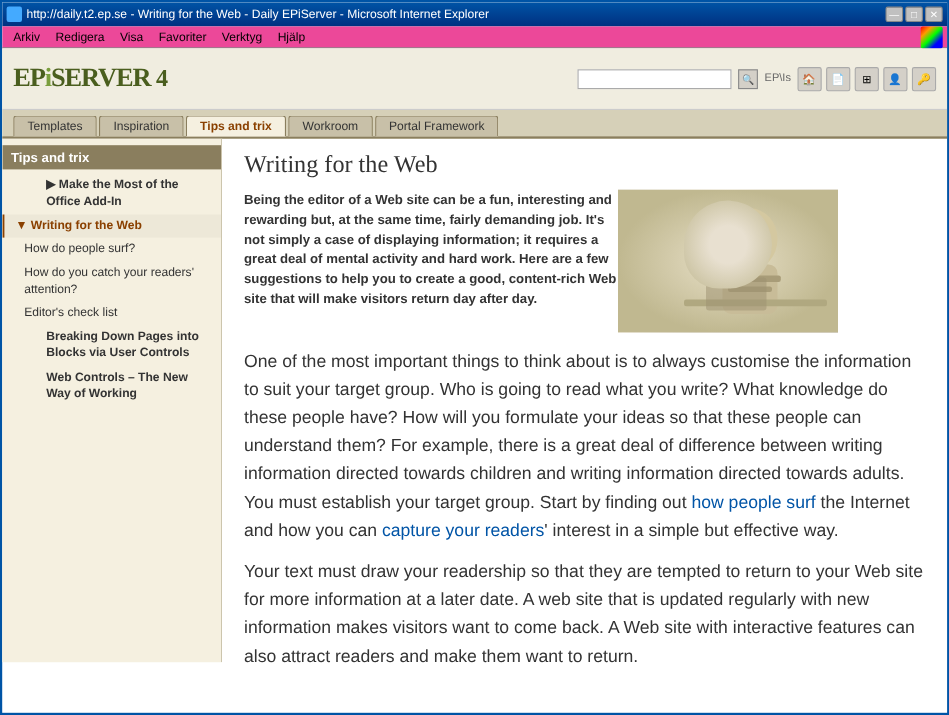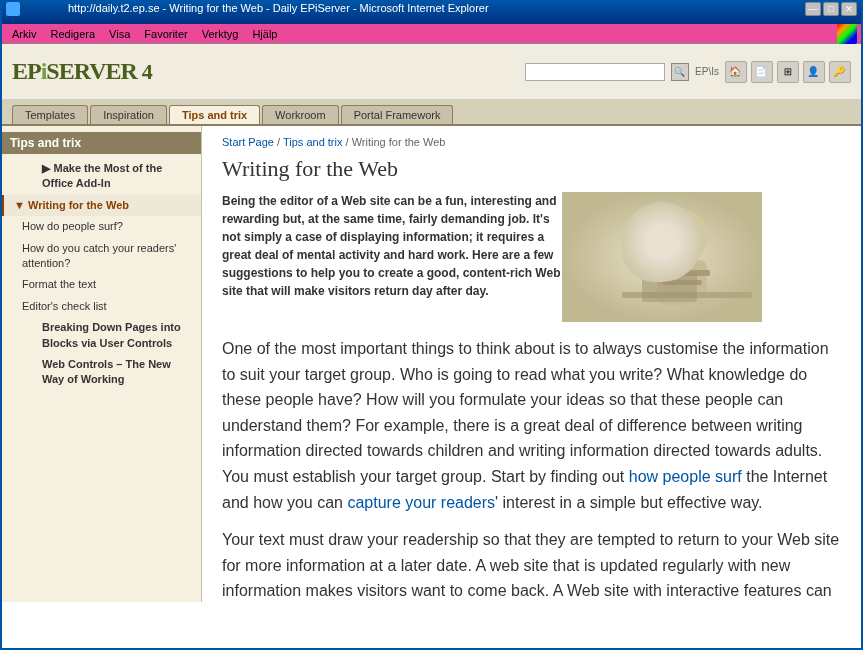--- a/index.html
+++ b/index.html
@@ -4,24 +4,24 @@
   <style>
     * { margin: 0; padding: 0; box-sizing: border-box; }
     body { font-family: Arial, sans-serif; font-size: 12px; background: #fff; width: 863px; height: 650px; overflow: hidden; border: 2px solid #0054a6; }
 
     
     .title-bar {
       background: linear-gradient(to bottom, #0054a6, #003080);
       color: #fff;
       height: 22px;
       display: flex;
+      align-items: center;
       padding: 0 4px;
       font-size: 11px;
       font-family: 'Tahoma', sans-serif;
-      gap: 44px;
     }
     .title-bar-icon { width: 14px; height: 14px; margin-right: 4px; background: #4af; border-radius: 2px; display: inline-block; }
     .title-bar-text { flex: 1; }
     .title-bar-buttons { display: flex; gap: 2px; }
     .title-btn { width: 16px; height: 14px; background: #c0c0c0; border: 1px solid #888; font-size: 9px; display: flex; align-items: center; justify-content: center; cursor: pointer; border-radius: 2px; }
 
     
     .menu-bar {
       background: #ec4899;
       height: 20px;
@@ -217,36 +217,28 @@
       <div class="sidebar-item parent">
         <span>▶ </span>Make the Most of the Office Add-In
       </div>
 
       <div class="sidebar-item active">
         <span>▼ </span>Writing for the Web
       </div>
 
       <div class="sidebar-item sub">How do people surf?</div>
       <div class="sidebar-item sub">How do you catch your readers' attention?</div>
-      <div class="sidebar-item sub">Format the text</div>
       <div class="sidebar-item sub">Editor's check list</div>
 
       <div class="sidebar-item parent">Breaking Down Pages into Blocks via User Controls</div>
       <div class="sidebar-item parent">Web Controls – The New Way of Working</div>
     </div>
 
     <div class="content-area">
 
-      <div class="breadcrumb">
-        <a href="#">Start Page</a>
-        <span> / </span>
-        <a href="#">Tips and trix</a>
-        <span> / </span>
-        <span>Writing for the Web</span>
-      </div>
 
       <h1 class="page-title">Writing for the Web</h1>
 
       <div class="intro-section">
         <div class="intro-text-bold">Being the editor of a Web site can be a fun, interesting and rewarding but, at the same time, fairly demanding job. It's not simply a case of displaying information; it requires a great deal of mental activity and hard work. Here are a few suggestions to help you to create a good, content-rich Web site that will make visitors return day after day.</div>
         <div class="intro-image">
           <svg width="200" height="130" xmlns="http://www.w3.org/2000/svg">
             <defs>
               <radialGradient id="bg" cx="50%" cy="50%">
                 <stop offset="0%" stop-color="#e8e0c8"></stop>

